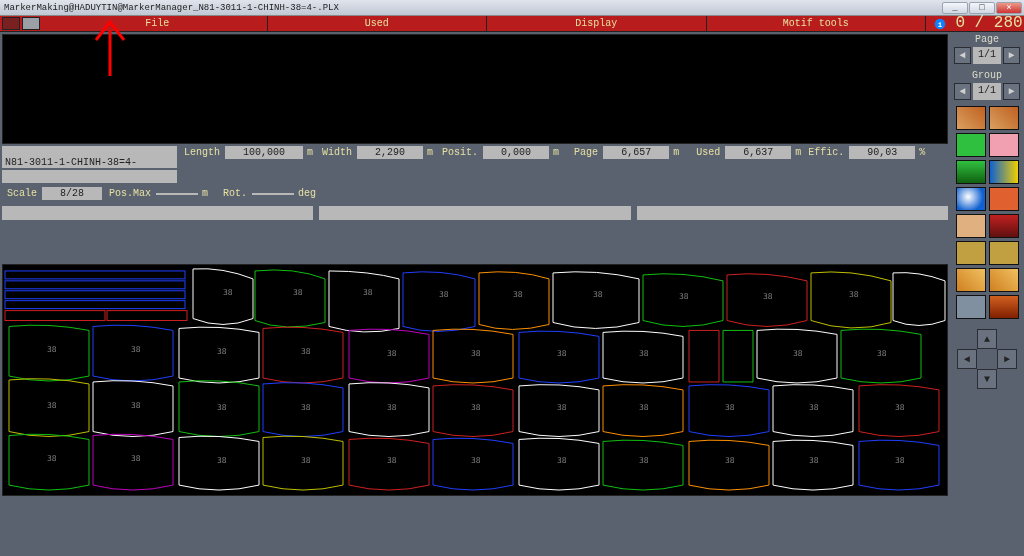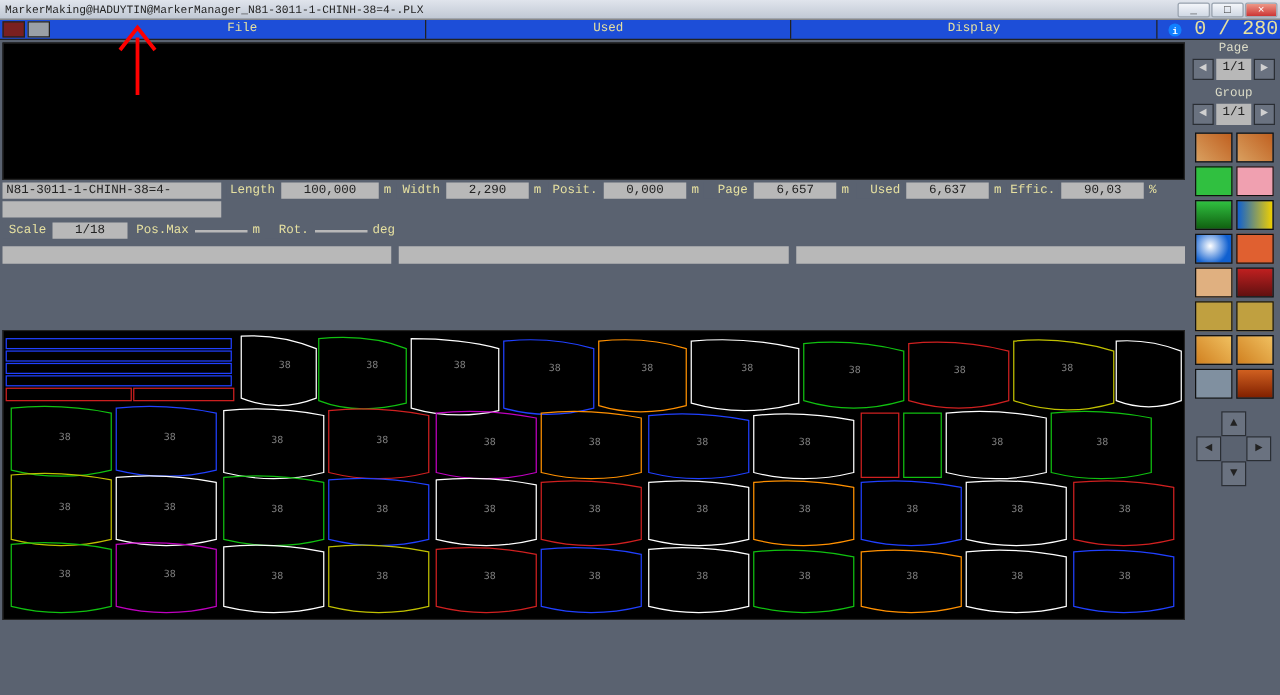--- a/index.html
+++ b/index.html
@@ -4,36 +4,36 @@
 <style>
 * { margin:0; padding:0; box-sizing:border-box; font-family:"Consolas","Courier New",monospace; font-size:10px; color:#d0d0d0; }
 body { background:#5a6270; width:1024px; height:556px; overflow:hidden; position:relative; }
 
 .titlebar { height:16px; background:linear-gradient(#e0e4ec,#c0c8d4); display:flex; align-items:center; justify-content:space-between; padding:0 2px 0 4px; border-bottom:1px solid #888; }
 .titlebar .title { color:#222; font-size:9px; white-space:nowrap; overflow:hidden; }
 .titlebar .winctrls { display:flex; gap:1px; }
 .titlebar .winctrls div { width:26px; height:12px; background:linear-gradient(#f4f6fa,#d0d8e4); border:1px solid #9aa4b0; border-radius:2px; color:#333; font-size:9px; text-align:center; line-height:10px; }
 .titlebar .winctrls .close { background:linear-gradient(#e98,#c33); color:#fff; }
 
-.menubar { height:16px; background:#1d4ed8; display:flex; border-bottom:1px solid #222; }
+.menubar { height:16px; background:#b91c1c; display:flex; border-bottom:1px solid #222; }
 .menubar .mb-left { display:flex; align-items:center; gap:2px; padding:0 2px; width:48px; }
 .menubar .mb-left div { width:18px; height:13px; background:#7a2020; border:1px solid #222; }
 .menubar .mb-left div.l2 { background:#9aa0a6; }
 .menubar .mb-item { flex:1; text-align:center; font-size:10px; color:#e6e0a0; line-height:15px; border-right:1px solid #222; }
 .menubar .mb-info { width:28px; display:flex; align-items:center; justify-content:center; }
 .menubar .mb-info svg { width:12px; height:12px; }
 .menubar .mb-count { width:70px; text-align:center; font-size:16px; color:#e6e0a0; line-height:15px; }
 
 .content { position:absolute; left:0; top:32px; right:74px; bottom:2px; }
 .sidepanel { position:absolute; right:2px; top:32px; width:70px; bottom:2px; }
 
 .topview { background:#000; height:110px; border:1px solid #222; margin:2px; position:relative; }
 
 .infobar { margin:2px; display:flex; flex-wrap:wrap; gap:4px; align-items:flex-start; }
-.ib-name { background:#b8b8b8; color:#222; padding:1px 3px; width:175px; height:13px; overflow:hidden; }
+.ib-name { background:#b8b8b8; color:#222; padding:11px 3px; width:175px; height:13px; overflow:hidden; }
 .ib-sub  { background:#b8b8b8; width:175px; height:13px; margin-top:2px; }
 .ib-namecol { display:flex; flex-direction:column; }
 .ib-group { display:flex; gap:2px; align-items:center; }
 .ib-label { background:#5a6270; color:#e6e0a0; padding:1px 3px; min-width:38px; text-align:right; }
 .ib-val   { background:#b8b8b8; color:#222; padding:1px 18px; min-width:42px; }
 .ib-unit  { color:#e6e0a0; padding:0 2px; }
 .ib-rows { display:flex; flex-direction:row; gap:2px; }
 
 .longbars { display:flex; gap:6px; margin:6px 2px 2px 2px; }
 .longbars div { background:#b8b8b8; height:14px; flex:1; }
@@ -71,20 +71,21 @@
 </div>
 
 <div class="menubar">
   <div class="mb-left">
     <div></div>
     <div class="l2"></div>
   </div>
   <div class="mb-item">File</div>
   <div class="mb-item">Used</div>
   <div class="mb-item">Display</div>
+  <div class="mb-item">Motif tools</div>
   <div class="mb-info">
     <svg viewBox="0 0 16 16">
         <circle cx="8" cy="8" r="7" fill="#1080ff"></circle>
         <text x="8" y="12" text-anchor="middle" fill="#fff" font-size="11" font-weight="bold" font-family="serif">i</text>
       </svg>
   </div>
   <div class="mb-count">0 / 280</div>
 </div>
 
 <div class="content">
@@ -130,21 +131,21 @@
         <div class="ib-label">Effic.</div>
         <div class="ib-val">90,03</div>
         <div class="ib-unit">%</div>
       </div>
     </div>
     <div class="ib-rows">
       <div class="ib-group">
         <div class="ib-label">Scale</div>
       </div>
       <div class="ib-group">
-        <div class="ib-val" style="min-width:30px">1/18</div>
+        <div class="ib-val" style="min-width:30px">8/28</div>
       </div>
     </div>
     <div class="ib-rows">
       <div class="ib-group">
         <div class="ib-label">Pos.Max</div>
         <div class="ib-val"></div>
         <div class="ib-unit">m</div>
       </div>
       <div class="ib-group">
         <div class="ib-label">Rot.</div>

